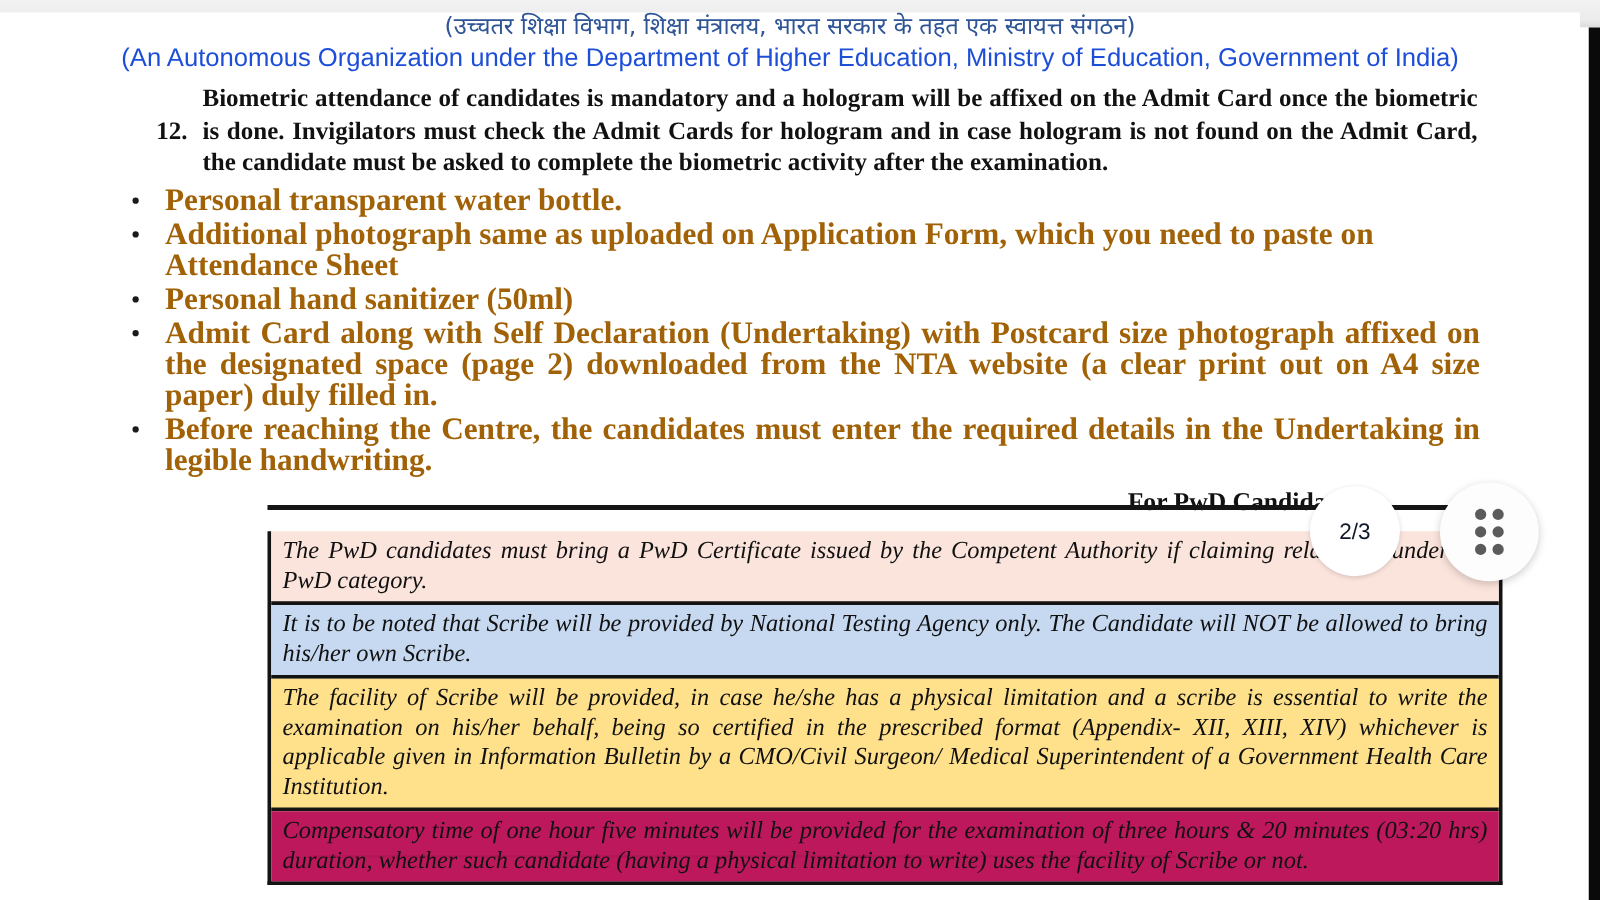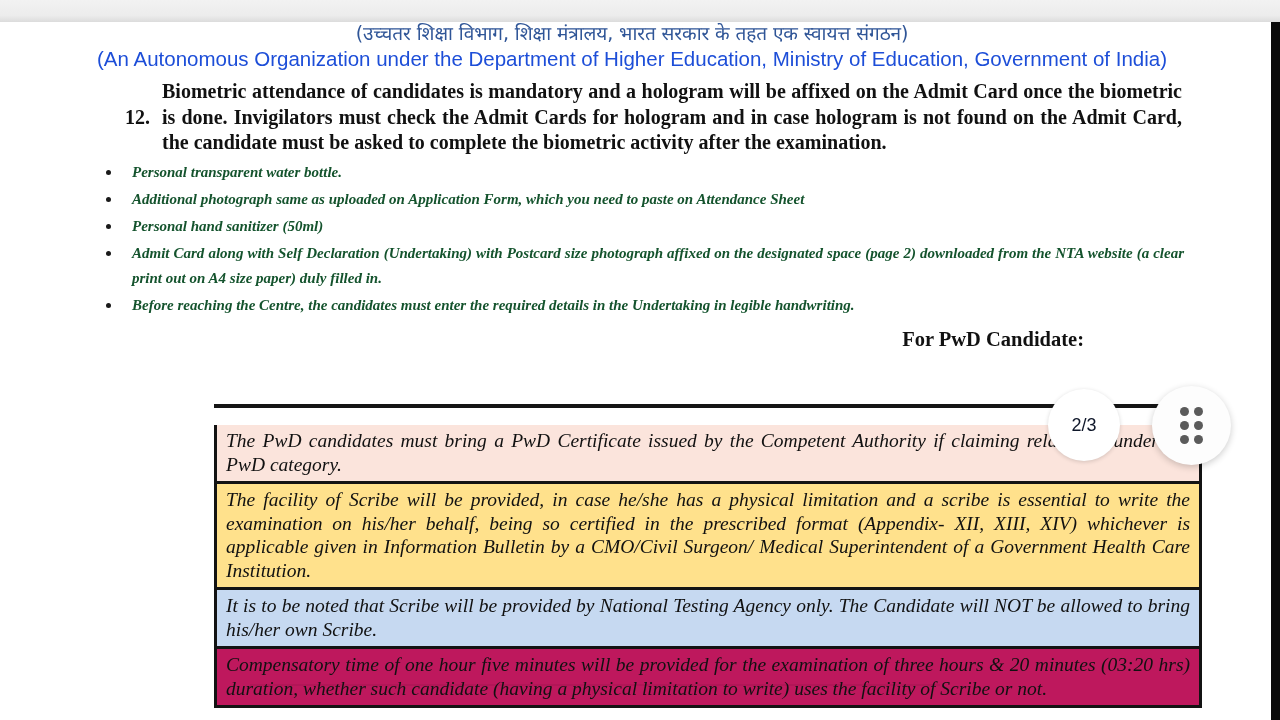--- a/index.html
+++ b/index.html
@@ -45,21 +45,21 @@
     right: 9px;
     width: 7px;
     height: 698px;
     background: #ffffff;
   }
 
   
   .page {
     position: absolute;
     left: 0;
-    top: 22px;
+    top: 10px;
     width: 1264px;
     height: 698px;
     background: #ffffff;
     padding: 0;
   }
 
   
   .hdr-hindi {
     text-align: center;
     color: #2f5597;
@@ -127,25 +127,24 @@
   .p13 b { font-weight: bold; }
 
   
   ul.bullets {
     list-style: none;
     margin: 4px 0 0 0;
     padding: 0 80px 0 98px;
   }
   ul.bullets li {
     position: relative;
-    font-style: italic;
     font-weight: bold;
-    font-size: 15px;
+    font-size: 25px;
     line-height: 25px;
-    color: #14532d;
+    color: #a16207;
     margin-top: 2px;
     padding-left: 34px;
     text-align: justify;
     text-align-last: left;
   }
   ul.bullets li::before {
     content: "";
     position: absolute;
     left: 8px;
     top: 10px;
@@ -287,22 +286,22 @@
       <li class="just">Before reaching the Centre, the candidates must enter the required details in the Undertaking in legible handwriting.</li>
     </ul>
 
     <div class="pwd-head">For PwD Candidate:</div>
   </div>
 
   <div class="rule"></div>
 
   <div class="pwd-table">
     <div class="trow pink">The PwD candidates must bring a PwD Certificate issued by the Competent Authority if claiming relaxation under the PwD category.</div>
+    <div class="trow blue">It is to be noted that Scribe will be provided by National Testing Agency only. The Candidate will NOT be allowed to bring his/her own Scribe.</div>
     <div class="trow amber">The facility of Scribe will be provided, in case he/she has a physical limitation and a scribe is essential to write the examination on his/her behalf, being so certified in the prescribed format (Appendix- XII, XIII, XIV) whichever is applicable given in Information Bulletin by a CMO/Civil Surgeon/ Medical Superintendent of a Government Health Care Institution.</div>
-    <div class="trow blue">It is to be noted that Scribe will be provided by National Testing Agency only. The Candidate will NOT be allowed to bring his/her own Scribe.</div>
     <div class="trow green">Compensatory time of one hour five minutes will be provided for the examination of three hours &amp; 20 minutes (03:20 hrs) duration, whether such candidate (having a physical limitation to write) uses the facility of Scribe or not.</div>
   </div>
 
   <div class="scan-line"></div>
 
   <div class="page-pill">2/3</div>
 
   <div class="fab">
     <span class="dotgrid">
       <i></i>

